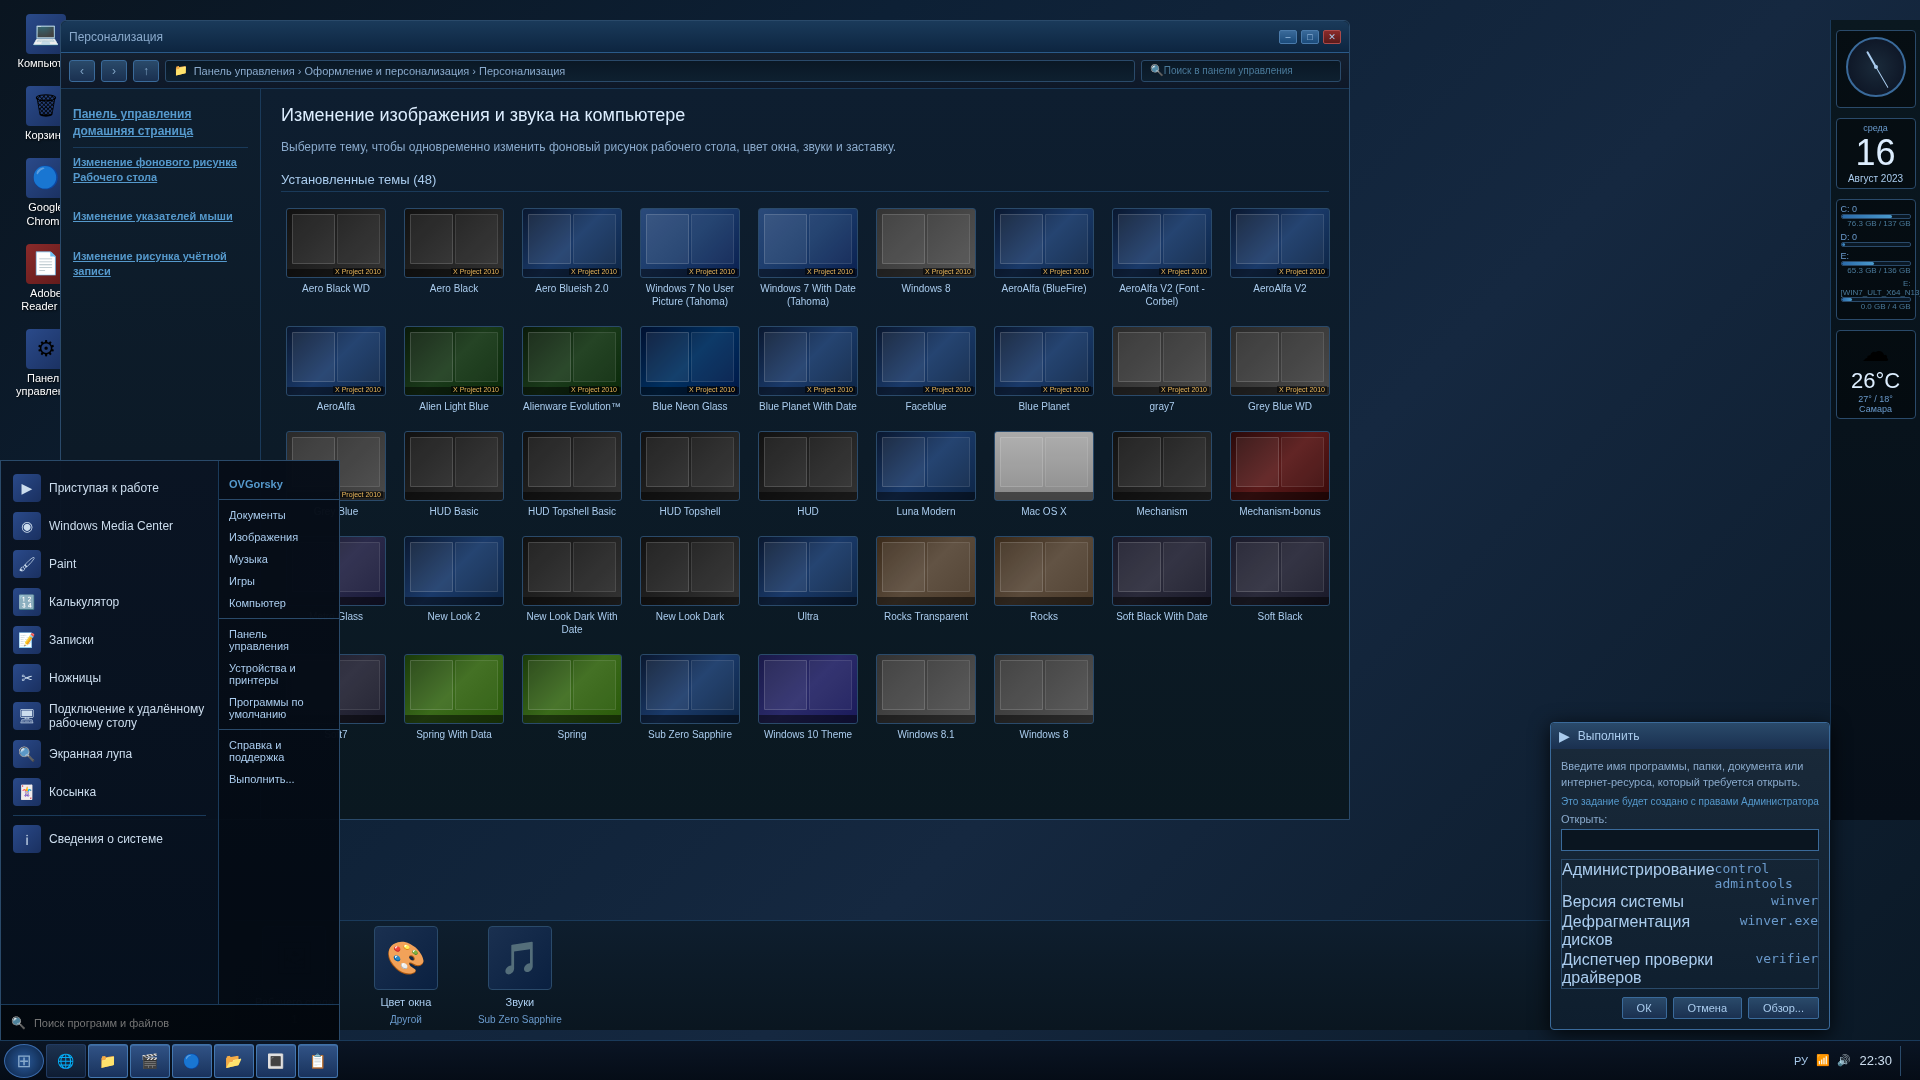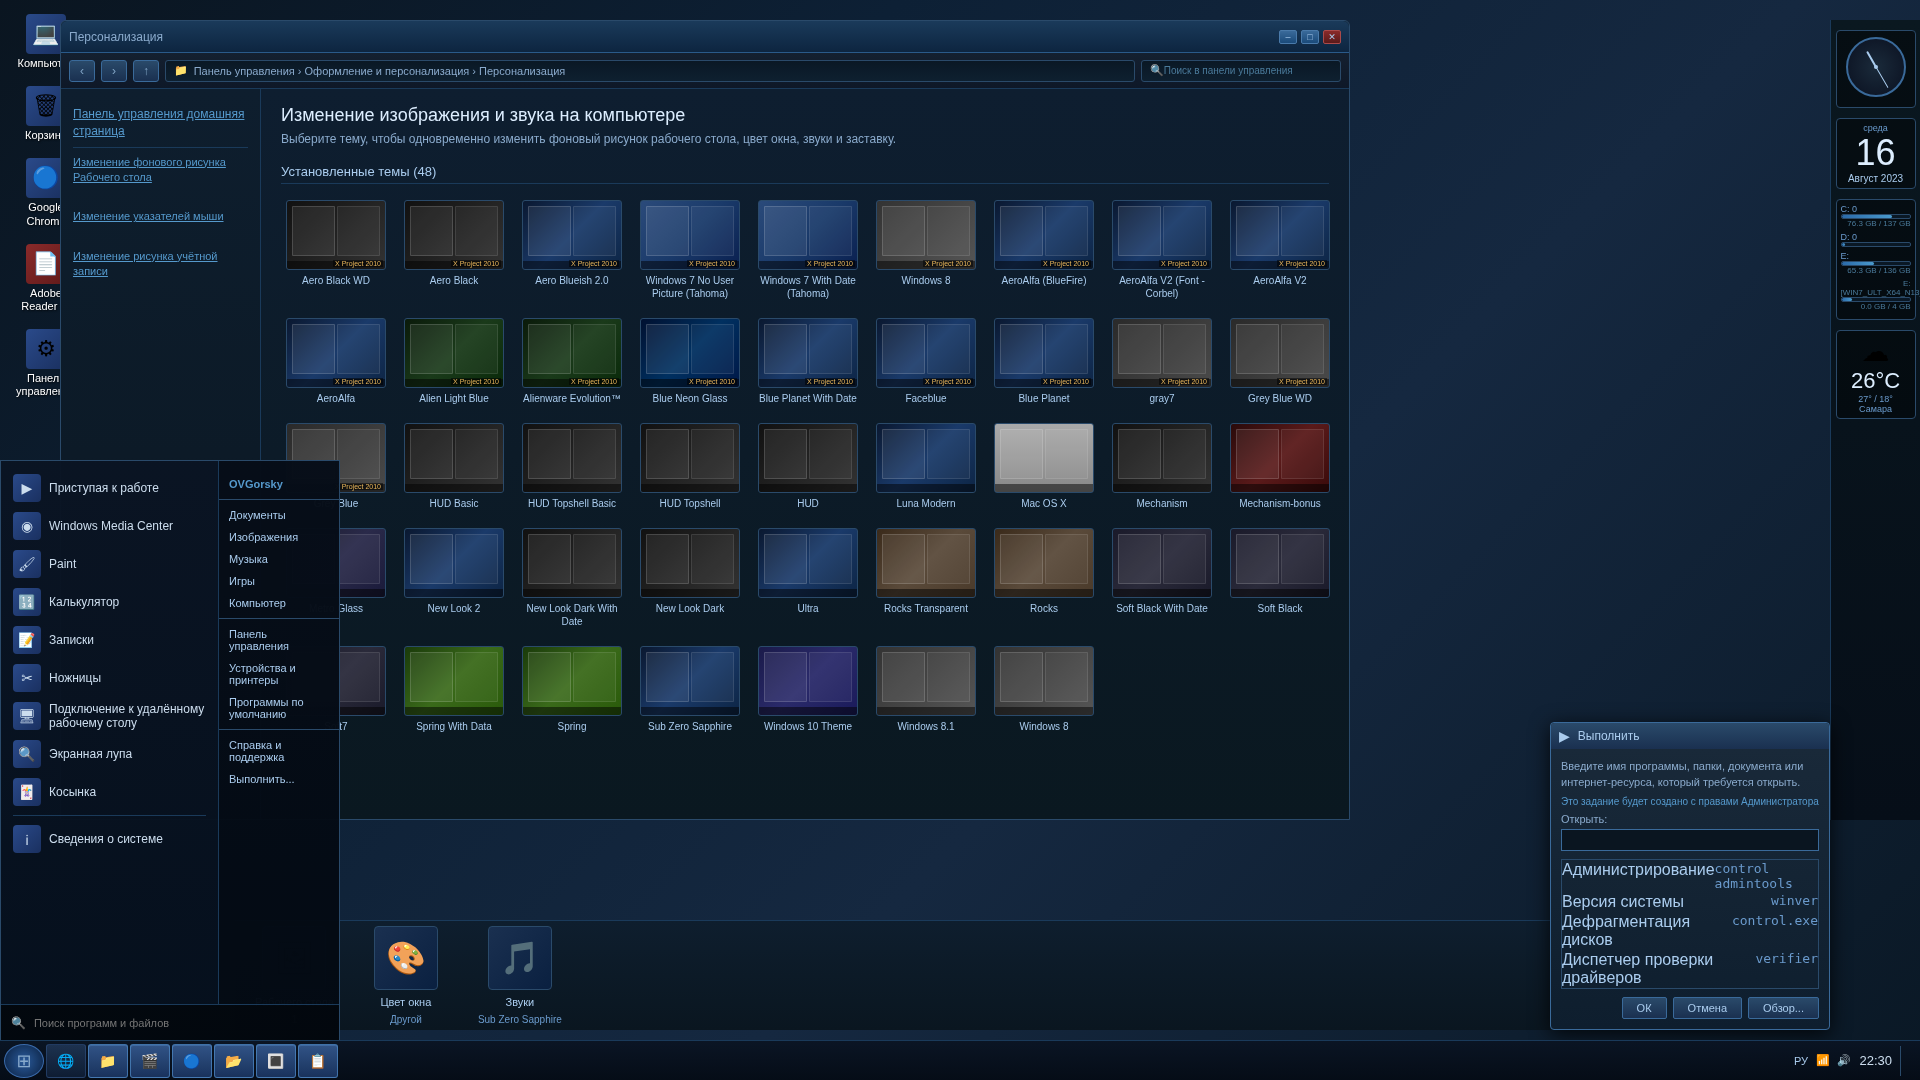--- a/index.html
+++ b/index.html
@@ -157,20 +157,21 @@
     
     .sidebar {
       width: 200px;
       background: linear-gradient(180deg, #0e1e2e 0%, #0a1620 100%);
       border-right: 1px solid #1a3a5a;
       padding: 10px 0;
       overflow-y: auto;
     }
     .sidebar-section {
       padding: 4px 12px;
+      font-weight: bold;
     }
     .sidebar-link {
       color: #5599cc;
       font-size: 12px;
       cursor: pointer;
       padding: 3px 0;
       display: block;
       text-decoration: underline;
       line-height: 1.4;
     }
@@ -179,21 +180,21 @@
     .main-content {
       flex: 1;
       padding: 16px 20px;
       overflow-y: auto;
       background: linear-gradient(180deg, #0e1e30 0%, #0a1820 100%);
     }
     .page-title {
       color: #ddeeff;
       font-size: 18px;
       font-weight: 300;
-      margin-bottom: 4px;
+      margin-bottom: 12px;
     }
     .page-desc {
       color: #8aaacc;
       font-size: 12px;
       margin-bottom: 16px;
       line-height: 1.5;
     }
     .section-header {
       color: #aaccee;
       font-size: 13px;
@@ -1443,21 +1444,21 @@
         <div class="cmd-row">
           <span class="cmd-name">Администрирование</span>
           <span class="cmd-val">control admintools</span>
         </div>
         <div class="cmd-row">
           <span class="cmd-name">Версия системы</span>
           <span class="cmd-val">winver</span>
         </div>
         <div class="cmd-row">
           <span class="cmd-name">Дефрагментация дисков</span>
-          <span class="cmd-val">control.exe</span>
+          <span class="cmd-val">winver.exe</span>
         </div>
         <div class="cmd-row">
           <span class="cmd-name">Диспетчер проверки драйверов</span>
           <span class="cmd-val">verifier</span>
         </div>
 
       </div>
 
       <div class="run-buttons">
         <button class="run-btn">ОК</button>

